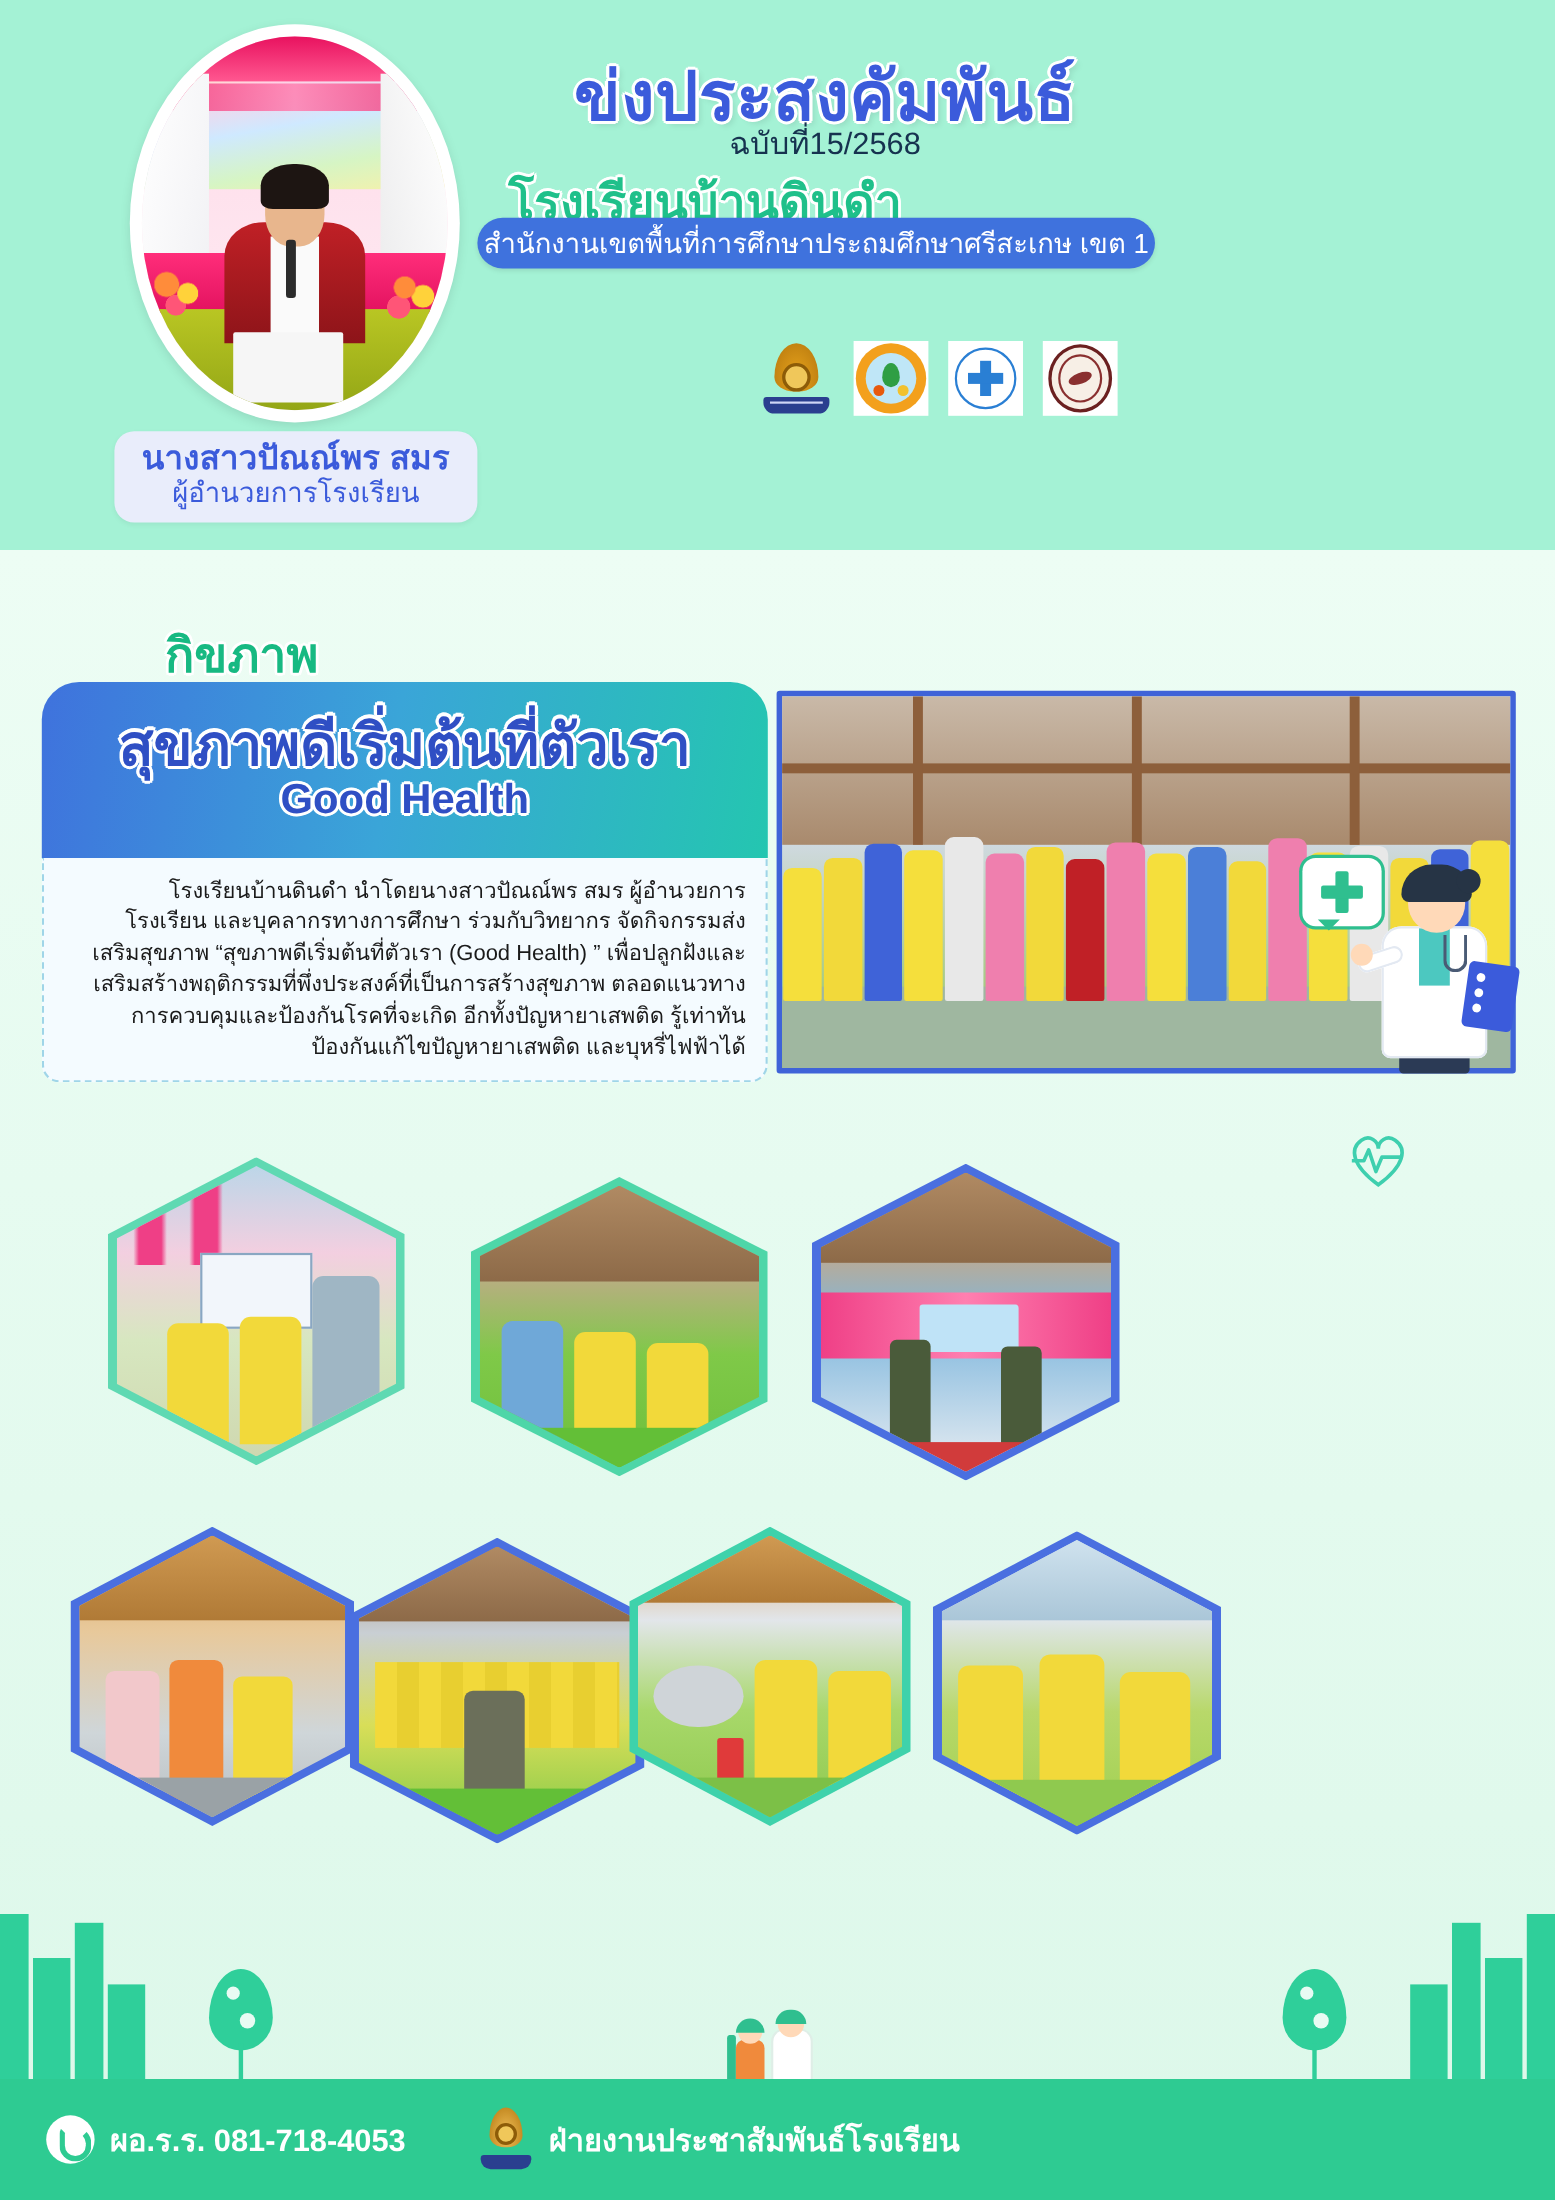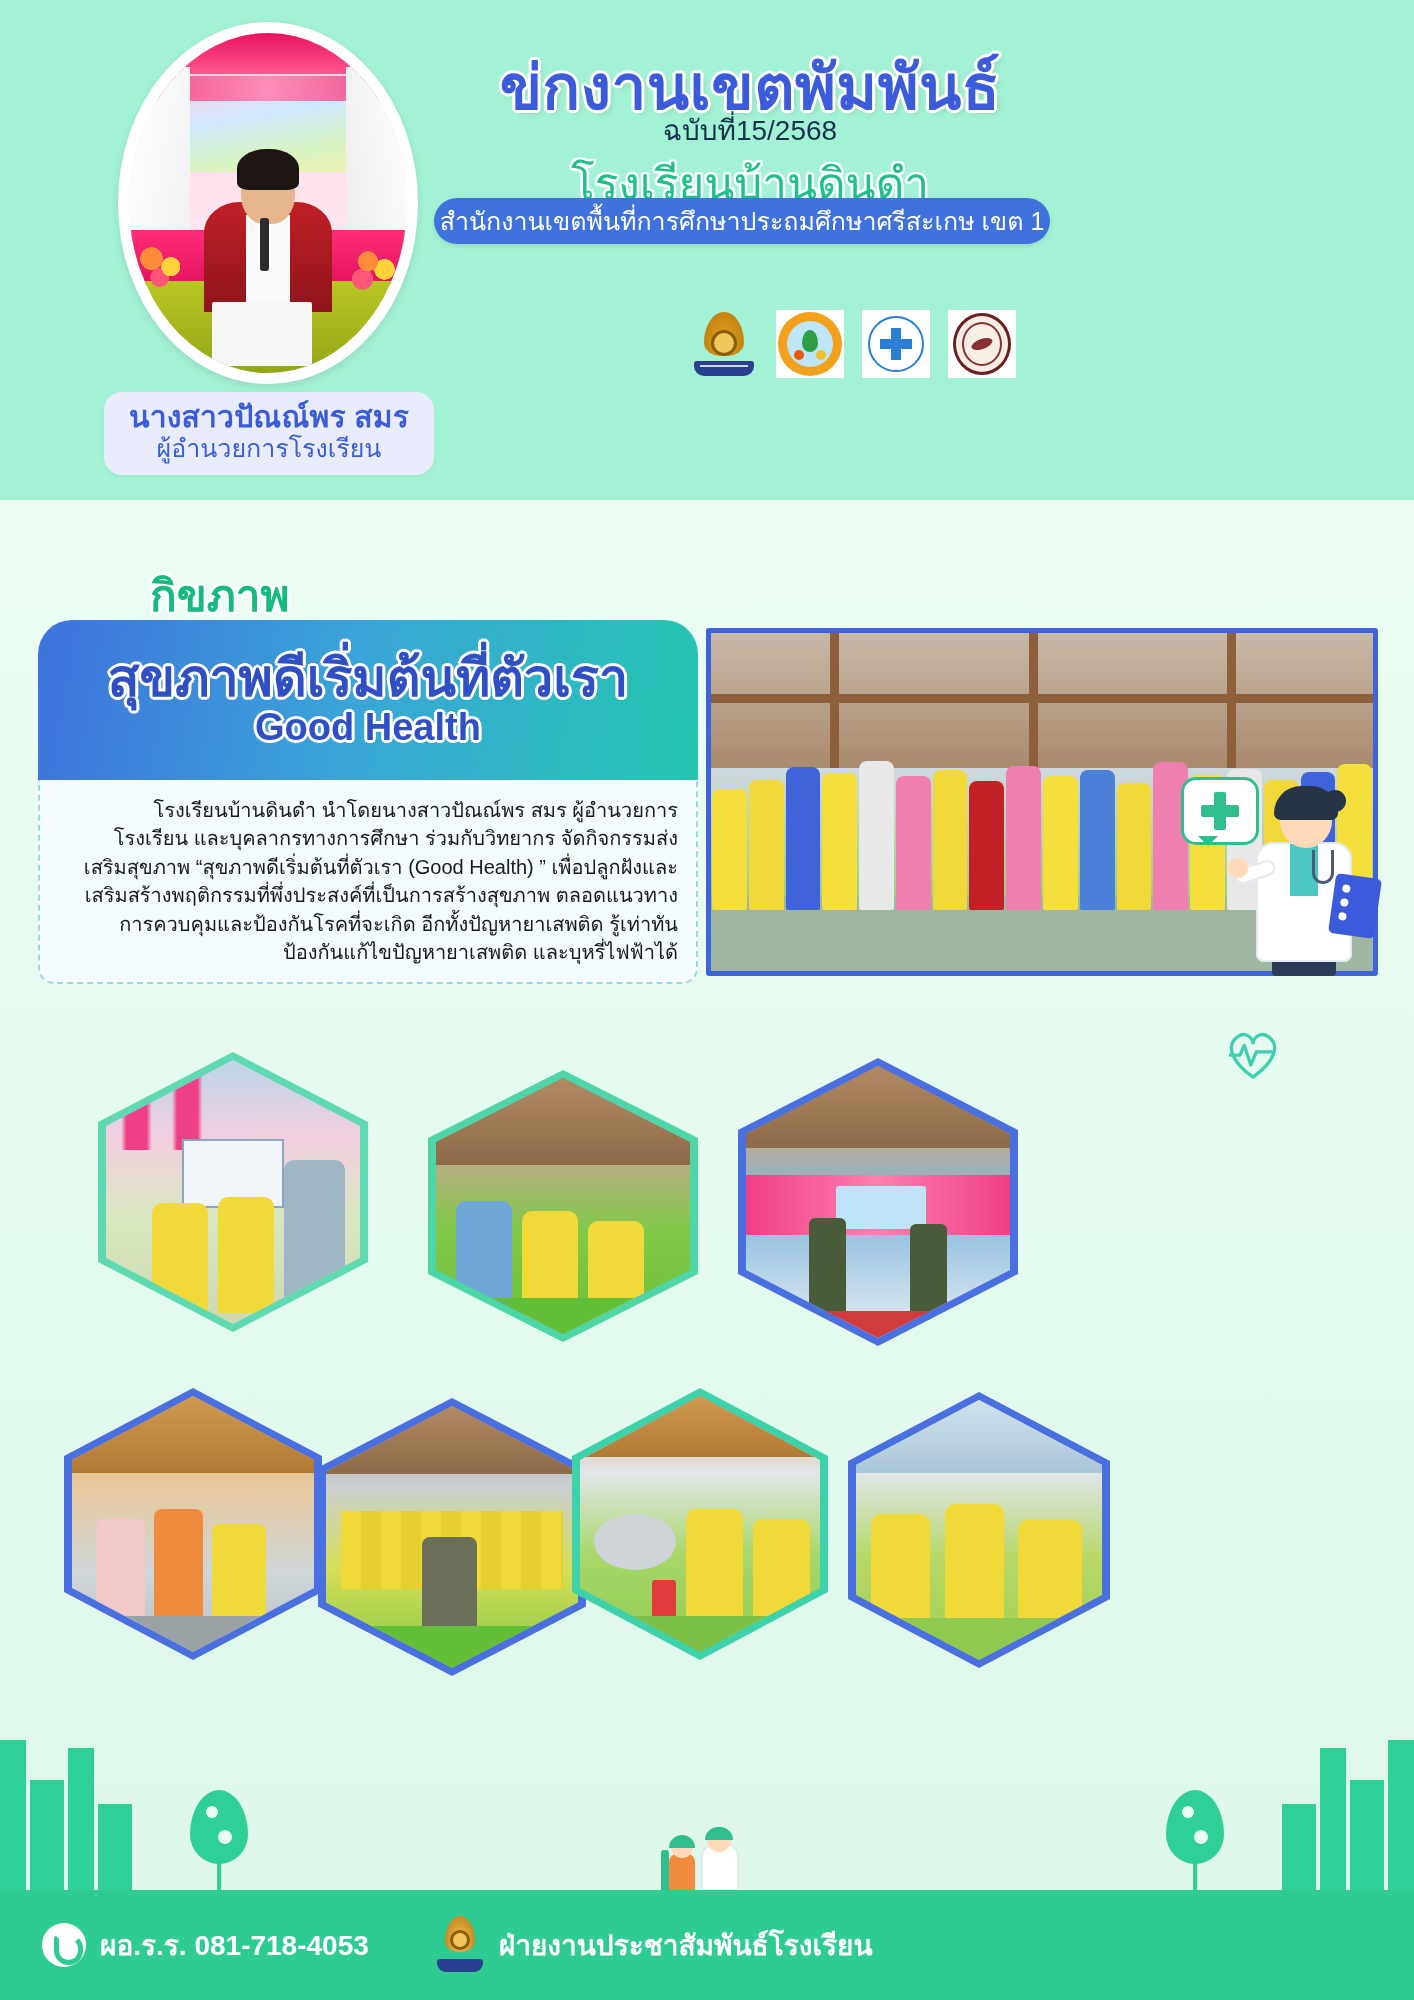--- a/index.html
+++ b/index.html
@@ -85,22 +85,22 @@
     letter-spacing:.5px;
     text-shadow:
       3px 0 0 #fff,-3px 0 0 #fff,0 3px 0 #fff,0 -3px 0 #fff,
       2px 2px 0 #fff,-2px 2px 0 #fff,2px -2px 0 #fff,-2px -2px 0 #fff,
       4px 4px 6px rgba(0,0,0,.10);
   }
   .issue-no-wrap{position:absolute; left:440px; top:108px; width:620px; text-align:center;}
   .issue-no-wrap span{font-size:28px;color:#16324f;}
 
   .school-name {
-    position:absolute; left:440px; top:148px; width:620px; text-align:center;
-    font-size:44px; font-weight:normal; color:#1fc08a;
+    position:absolute; left:462px; top:148px; width:620px; 
+    font-size:44px; font-weight:bold; color:#1fc08a;
     text-shadow:
       2.5px 0 0 #fff,-2.5px 0 0 #fff,0 2.5px 0 #fff,0 -2.5px 0 #fff,
       2px 2px 0 #fff,-2px 2px 0 #fff,2px -2px 0 #fff,-2px -2px 0 #fff;
   }
   .office-bar {
     position:absolute; left:434px; top:198px; width:616px; height:46px;
     background:#3f72dd; border-radius:23px;
     display:flex; align-items:center; justify-content:center;
     box-shadow:0 2px 5px rgba(0,0,0,.10);
   }
@@ -304,21 +304,21 @@
           <div class="pp-paper"></div>
         </div>
       </div>
     </div>
 
     <div class="name-plate">
       <div class="nm">นางสาวปัณณ์พร  สมร</div>
       <div class="role">ผู้อำนวยการโรงเรียน</div>
     </div>
 
-    <div class="head-title">ข่กงานเขตพัมพันธ์</div>
+    <div class="head-title">ข่งประสงคัมพันธ์</div>
 
     <div class="issue-no-wrap">
       <span>ฉบับที่15/2568</span>
     </div>
 
     <div class="school-name">โรงเรียนบ้านดินดำ</div>
 
     <div class="office-bar">
       <span>สำนักงานเขตพื้นที่การศึกษาประถมศึกษาศรีสะเกษ  เขต 1</span>
     </div>

